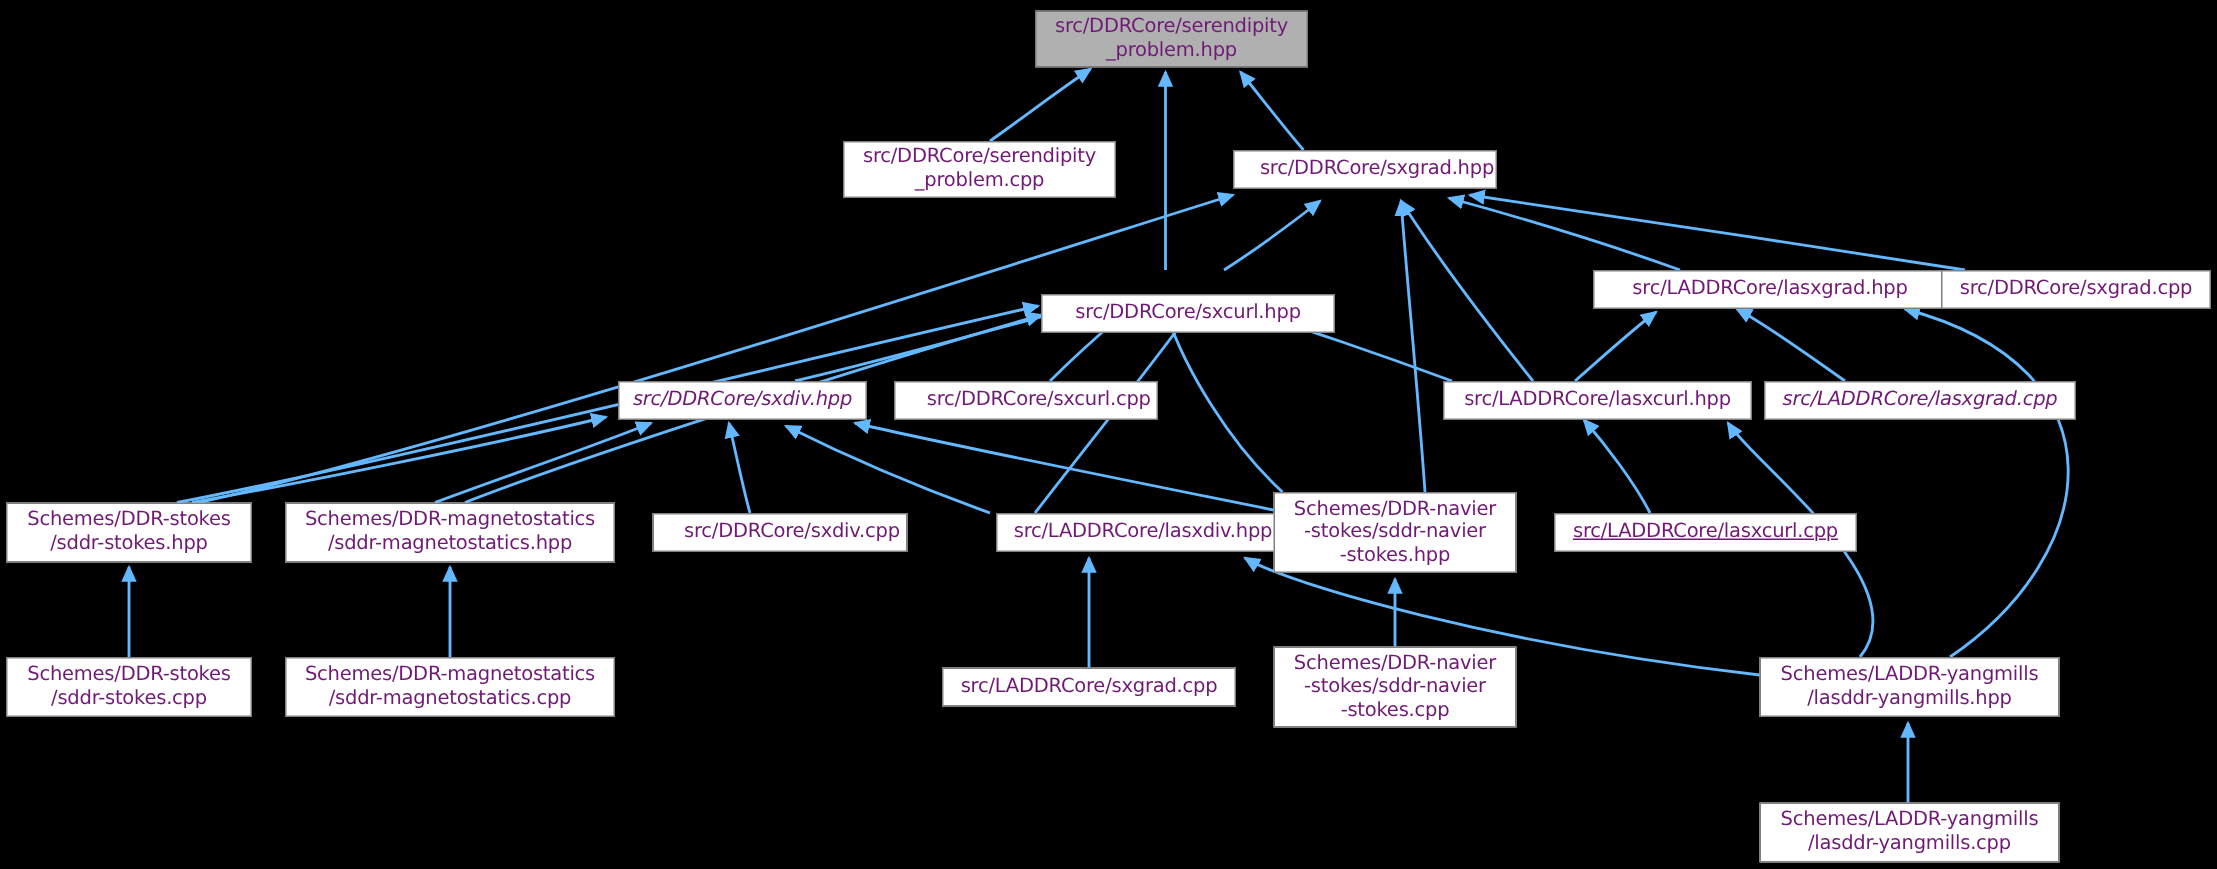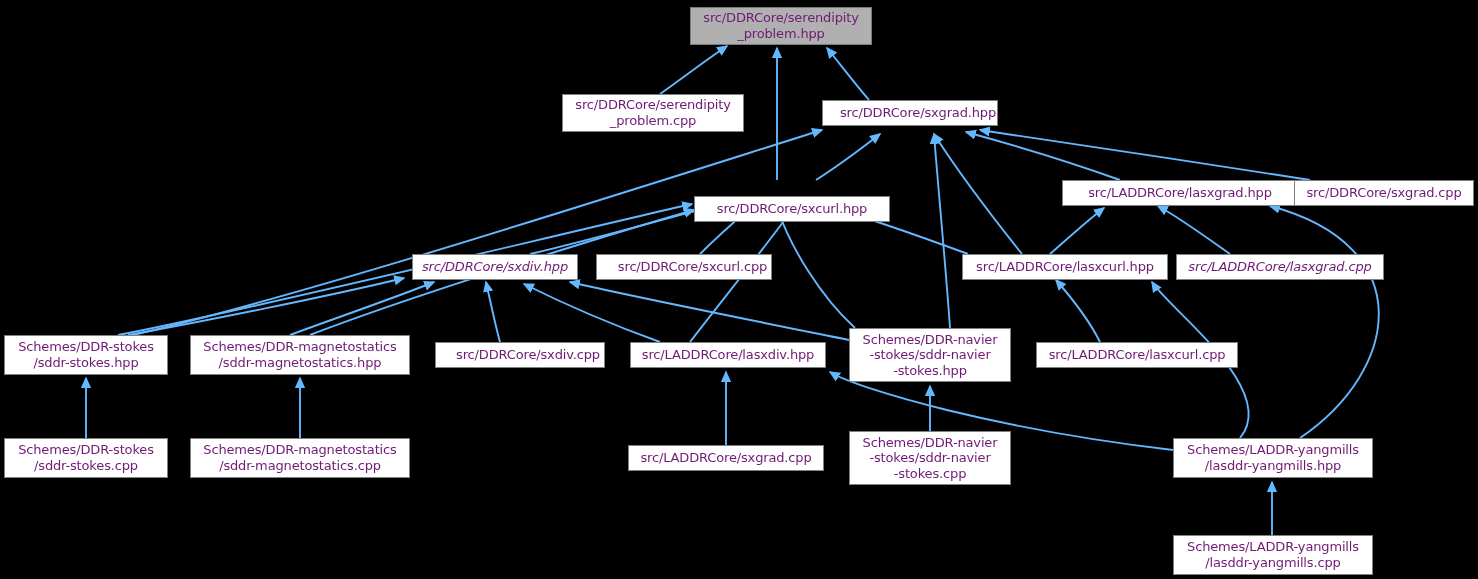--- a/index.html
+++ b/index.html
@@ -98,25 +98,25 @@
       <div class="node" style="left: 1294px; top: 180px; width: 180px; height: 26px;">src/DDRCore/sxgrad.cpp</div>
       <div class="node" style="left: 412px; top: 254px; width: 166px; height: 26px; font-style: italic;">src/DDRCore/sxdiv.hpp</div>
       <div class="node" style="left: 596px; top: 254px; width: 176px; height: 26px; padding-left: 17px;">src/DDRCore/sxcurl.cpp</div>
       <div class="node" style="left: 946px; top: 254px; width: 206px; height: 26px; margin-left: 16px;">src/LADDRCore/lasxcurl.hpp</div>
       <div class="node" style="left: 1176px; top: 254px; width: 208px; height: 26px; font-style: italic;">src/LADDRCore/lasxgrad.cpp</div>
       <div class="node" style="left: 4px; top: 335px; width: 164px; height: 40px;">Schemes/DDR-stokes
 /sddr-stokes.hpp</div>
       <div class="node" style="left: 190px; top: 335px; width: 220px; height: 40px;">Schemes/DDR-magnetostatics
 /sddr-magnetostatics.hpp</div>
       <div class="node" style="left: 435px; top: 342px; width: 170px; height: 26px; padding-left: 16px;">src/DDRCore/sxdiv.cpp</div>
-      <div class="node" style="left: 630px; top: 342px; width: 196px; height: 26px;">src/LADDRCore/lasxdiv.hpp</div>
+      <div class="node" style="left: 664px; top: 342px; width: 196px; height: 26px;">src/LADDRCore/lasxdiv.hpp</div>
       <div class="node" style="left: 849px; top: 328px; width: 162px; height: 54px;">Schemes/DDR-navier
 -stokes/sddr-navier
 -stokes.hpp</div>
-      <div class="node" style="left: 1036px; top: 342px; width: 202px; height: 26px;">src/LADDRCore/lasxcurl.cpp</div>
+      <div class="node" style="left: 1036px; top: 342px; width: 202px; height: 26px; text-decoration: underline;">src/LADDRCore/lasxcurl.cpp</div>
       <div class="node" style="left: 4px; top: 438px; width: 164px; height: 40px;">Schemes/DDR-stokes
 /sddr-stokes.cpp</div>
       <div class="node" style="left: 190px; top: 438px; width: 220px; height: 40px;">Schemes/DDR-magnetostatics
 /sddr-magnetostatics.cpp</div>
       <div class="node" style="left: 628px; top: 445px; width: 196px; height: 26px;">src/LADDRCore/sxgrad.cpp</div>
       <div class="node" style="left: 849px; top: 431px; width: 162px; height: 54px;">Schemes/DDR-navier
 -stokes/sddr-navier
 -stokes.cpp</div>
       <div class="node" style="left: 1173px; top: 438px; width: 200px; height: 40px;">Schemes/LADDR-yangmills
 /lasddr-yangmills.hpp</div>

